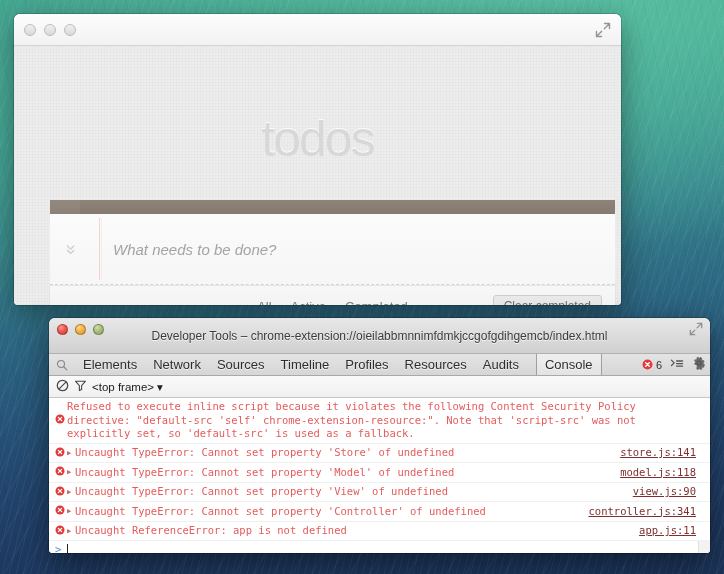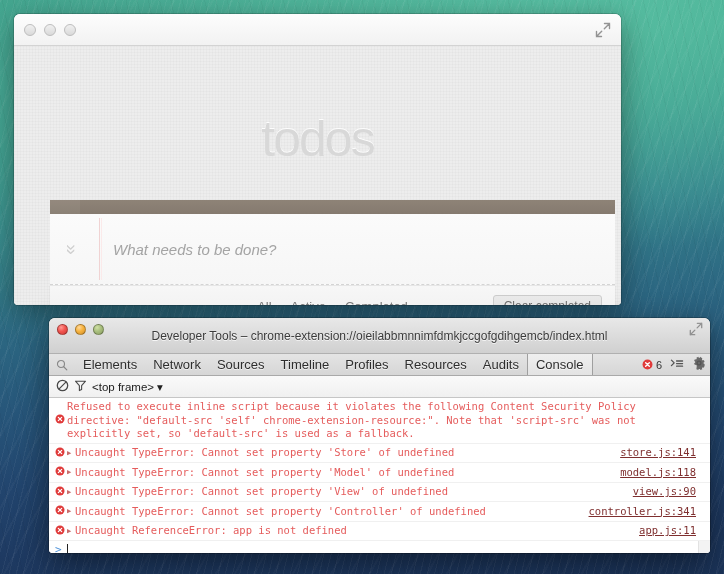--- a/index.html
+++ b/index.html
@@ -234,20 +234,21 @@
     font-size: 13px;
     color: #2e2e2e;
     text-shadow: 0 1px 0 rgba(255,255,255,0.6);
     cursor: default;
     white-space: nowrap;
   }
   .dt-tab.active {
     background: linear-gradient(to bottom, #efefef 0%, #e3e3e3 100%);
     border-left: 1px solid #9f9f9f;
     border-right: 1px solid #9f9f9f;
+    margin-left: 9px;
   }
   .dt-tabbar-right {
     position: absolute; right: 4px; top: 0; bottom: 0;
     display: flex; align-items: center; gap: 8px;
   }
   .err-badge { display: flex; align-items: center; gap: 3px; }
   .err-count { font-size: 11px; color: #333; }
 
   .dt-filterbar {
     position: relative;

